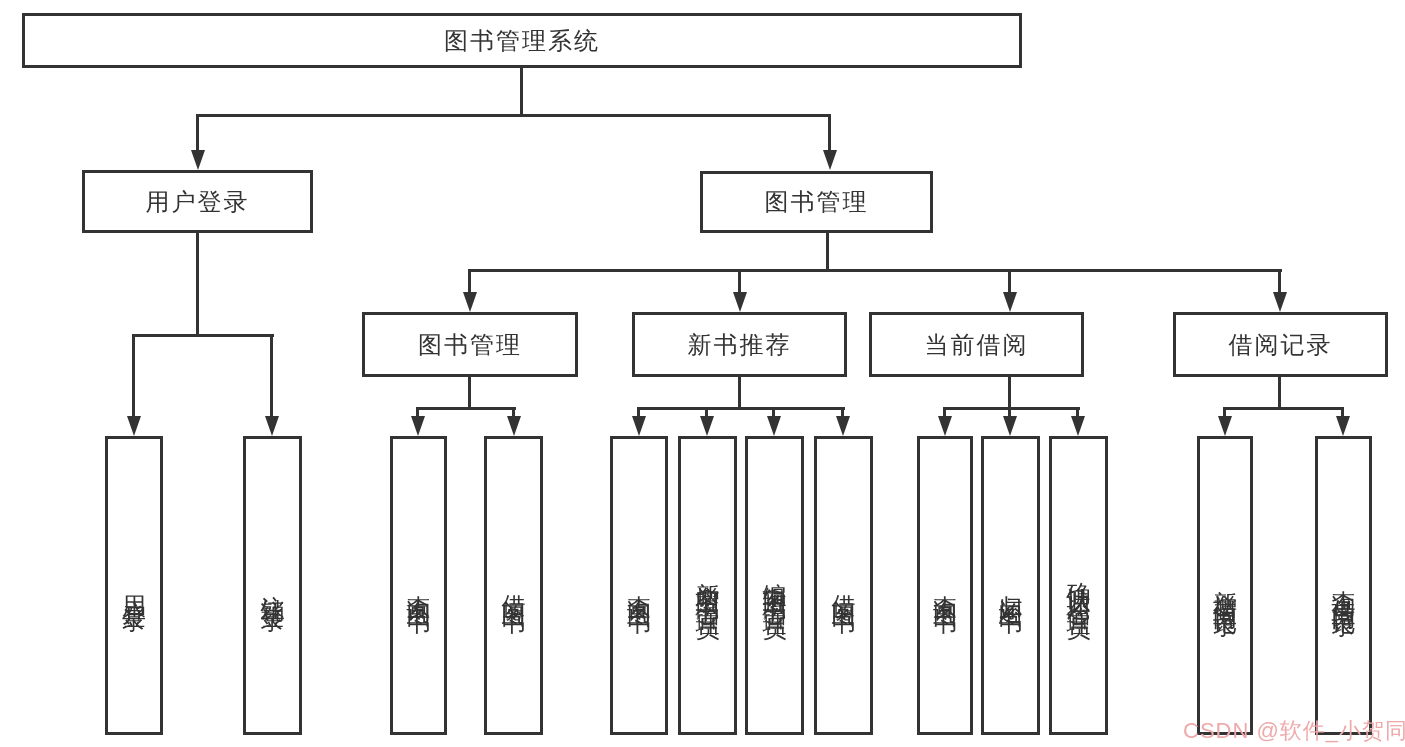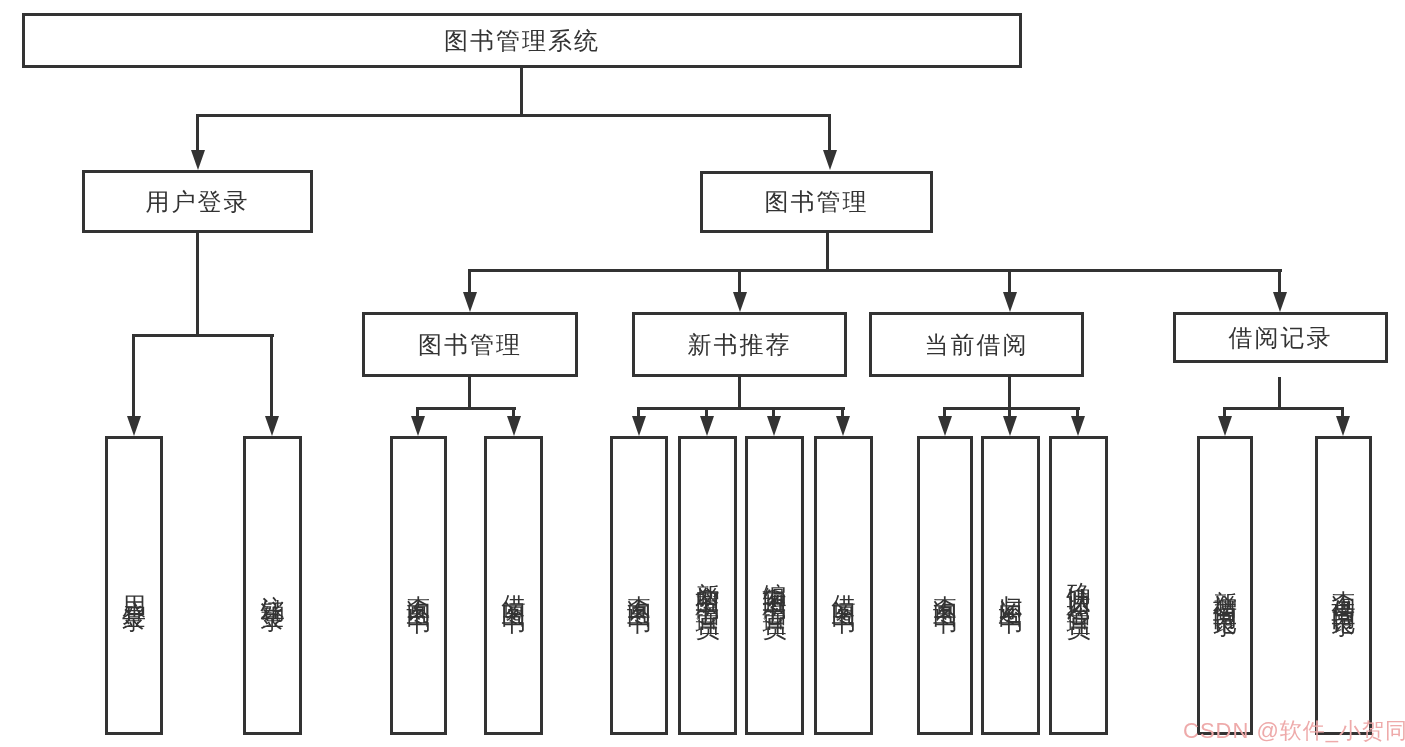--- a/index.html
+++ b/index.html
@@ -38,21 +38,21 @@
   </div>
 
   <div class="box hbox" style="left:632px;top:312px;width:215px;height:65px">
     <span>新书推荐</span>
   </div>
 
   <div class="box hbox" style="left:869px;top:312px;width:215px;height:65px">
     <span>当前借阅</span>
   </div>
 
-  <div class="box hbox" style="left:1173px;top:312px;width:215px;height:51px">
+  <div class="box hbox" style="left:1173px;top:312px;width:215px;height:65px">
     <span>借阅记录</span>
   </div>
 
   <div class="box vbox" style="left:105px;top:436px;width:58px;height:299px">
     <span>用户登录</span>
   </div>
   <div class="box vbox" style="left:243px;top:436px;width:59px;height:299px">
     <span>注销登录</span>
   </div>
 

